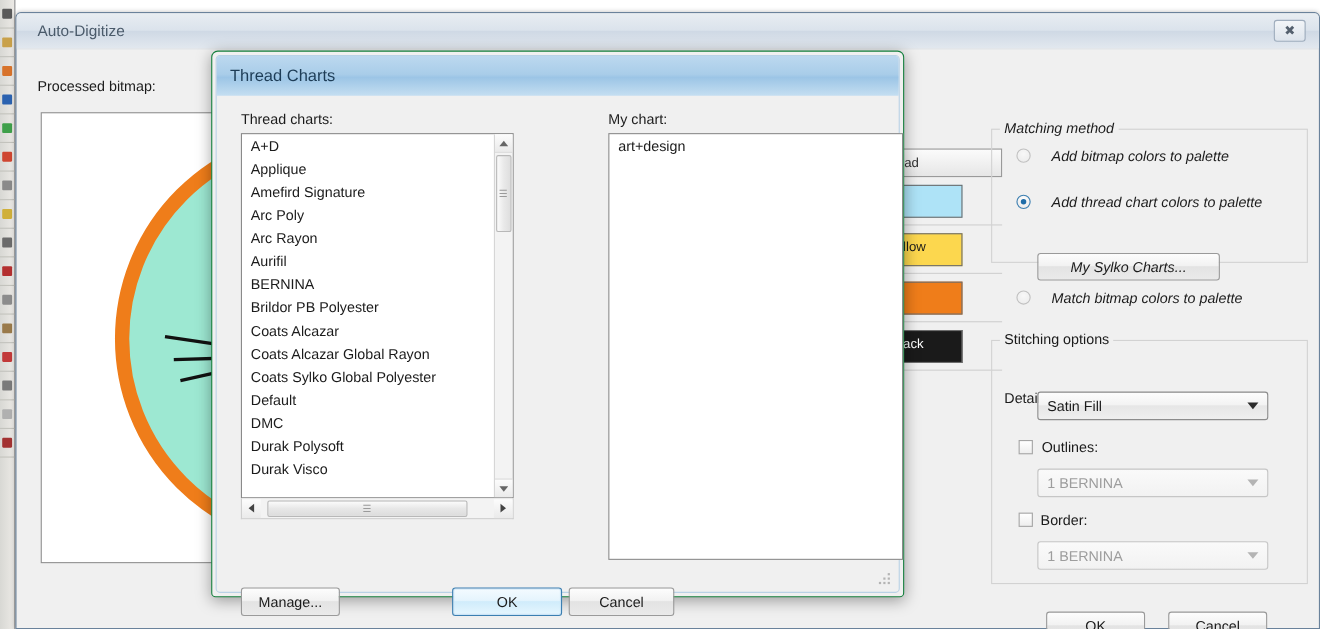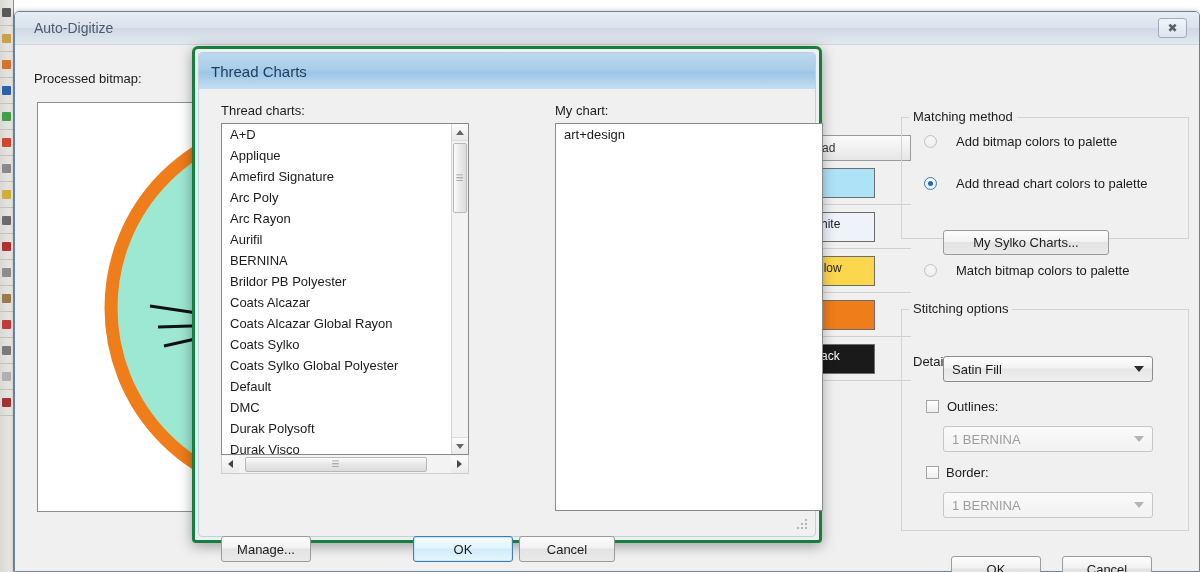--- a/index.html
+++ b/index.html
@@ -108,21 +108,21 @@
   
   .gbox {
     position: absolute;
     border: 1px solid #d2d2d2;
   }
   .gbox > legend, .gbox-title {
     position: absolute; top: -9px; left: 7px;
     background: #f0f0f0; padding: 0 4px;
     font-size: 13px; color: #1b1b1b;
   }
-  #grp-matching { left: 886px; top: 72px; width: 288px; height: 122px; }
+  #grp-matching { left: 886px; top: 72px; width: 288px; height: 122px; font-style: italic; }
   #grp-stitch   { left: 886px; top: 264px; width: 288px; height: 222px; }
 
   .radio-row { position: absolute; display: flex; align-items: center; gap: 19px; }
   .radio {
     width: 13px; height: 13px; border-radius: 50%;
     border: 1px solid #9a9a9a;
     background: radial-gradient(circle at 50% 35%, #ffffff, #e6e6e6);
     display: inline-block; position: relative; flex: none;
   }
   .radio.on { border-color: #3c7fb1; }
@@ -185,21 +185,21 @@
   #chk-border   { left: 24px; top: 155px; }
 
   #ad-ok     { position: absolute; left: 936px; top: 511px; width: 90px; height: 26px; }
   #ad-cancel { position: absolute; left: 1047px; top: 511px; width: 90px; height: 26px; }
 
   
   .tcwin {
     position: absolute; left: 192px; top: 46px;
     width: 630px; height: 497px;
     background: #f0f0f0;
-    border: 3px solid #15803d;
+    border: 1px solid #15803d;
     border-radius: 6px 6px 4px 4px;
     box-shadow: 0 3px 14px rgba(0,0,0,.35);
   }
   .tcwin-frame {
     position: absolute; inset: 3px;
     border: 1px solid #b9d2e6;
     border-radius: 4px;
     background: #f0f0f0;
   }
   .tc-title {
@@ -389,24 +389,20 @@
         </svg>
       </div>
 
       <div class="palette">
         <div class="pal-head">ad</div>
         <div class="pal-row">
           <div class="pal-swatch" style="background:#aee3f7"></div>
           <span class="pal-name"></span>
         </div>
         <div class="pal-row">
-          <div class="pal-swatch" style="background:#eef2fb"></div>
-          <span class="pal-name">hite</span>
-        </div>
-        <div class="pal-row">
           <div class="pal-swatch" style="background:#fcd74e"></div>
           <span class="pal-name">llow</span>
         </div>
         <div class="pal-row">
           <div class="pal-swatch" style="background:#ef7d1a"></div>
           <span class="pal-name"></span>
         </div>
         <div class="pal-row">
           <div class="pal-swatch" style="background:#1a1a1a"></div>
           <span class="pal-name" style="color:#fff">ack</span>
@@ -484,21 +480,20 @@
           <div class="li">A+D</div>
           <div class="li">Applique</div>
           <div class="li">Amefird Signature</div>
           <div class="li">Arc Poly</div>
           <div class="li">Arc Rayon</div>
           <div class="li">Aurifil</div>
           <div class="li">BERNINA</div>
           <div class="li">Brildor PB Polyester</div>
           <div class="li">Coats Alcazar</div>
           <div class="li">Coats Alcazar Global Rayon</div>
-          <div class="li">Coats Sylko</div>
           <div class="li">Coats Sylko Global Polyester</div>
           <div class="li">Default</div>
           <div class="li">DMC</div>
           <div class="li">Durak Polysoft</div>
           <div class="li">Durak Visco</div>
 
           <div class="vsb">
             <div class="arr">
                 <span class="tri-u"></span>
               </div>

